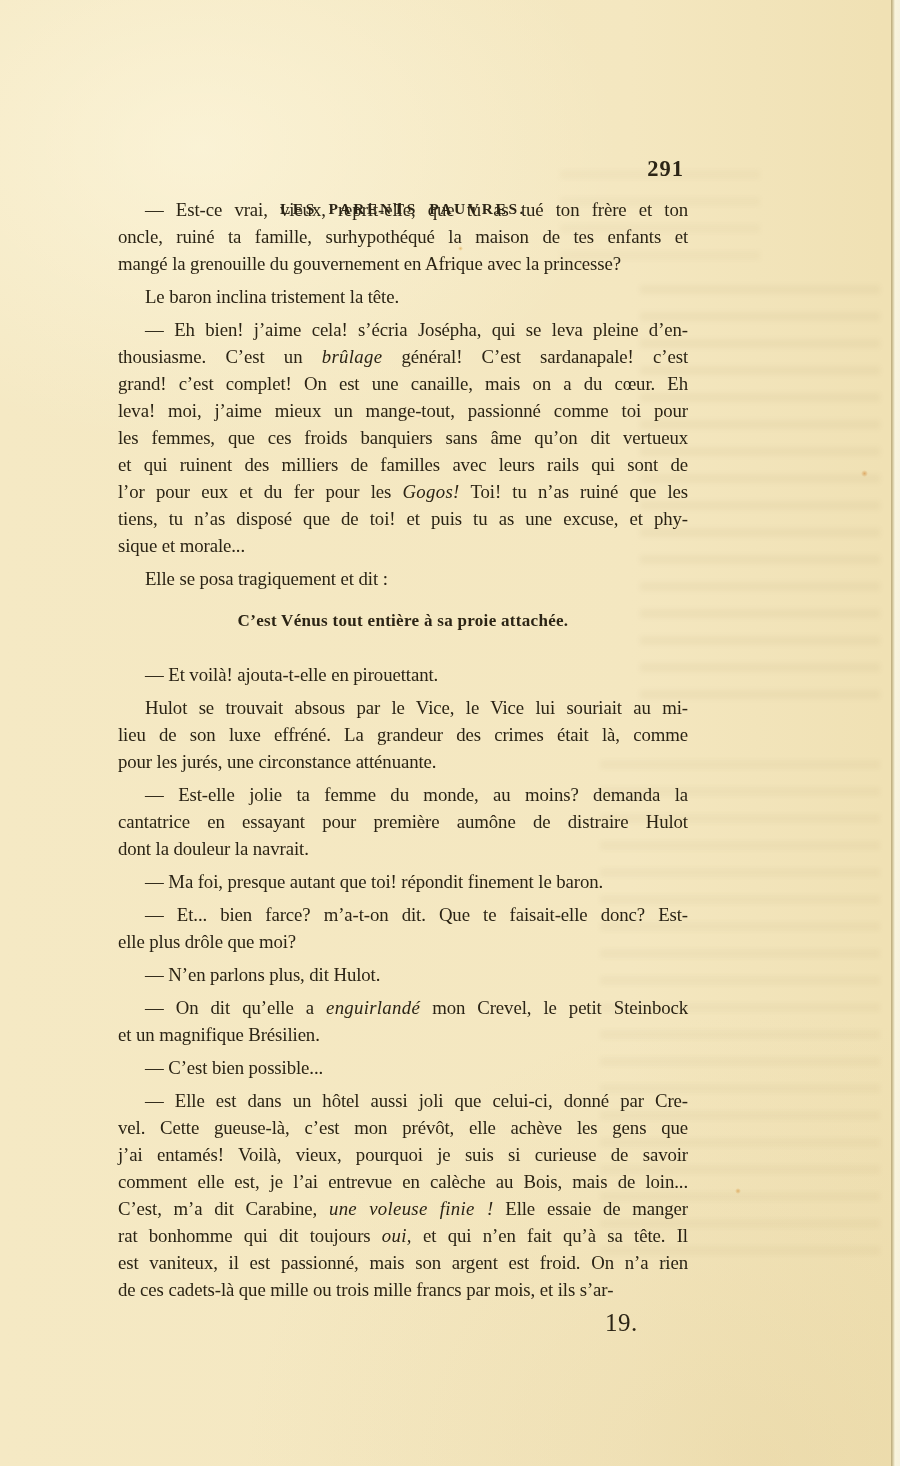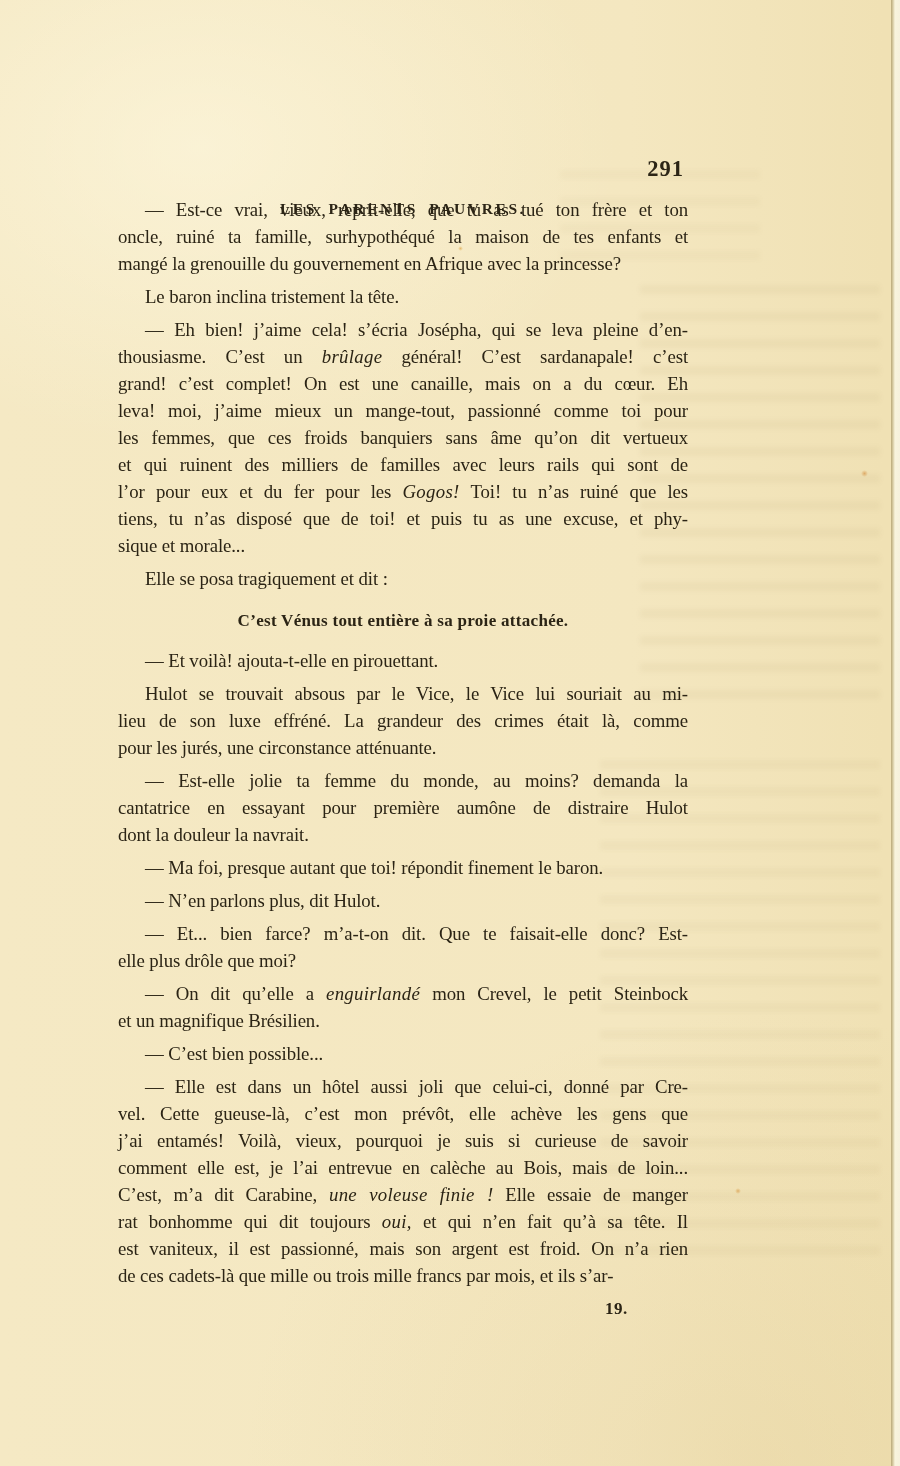--- a/index.html
+++ b/index.html
@@ -50,25 +50,25 @@
   .text-block{
     position:absolute;left:112px;top:190px;width:582px;
     color:#2b2415;font-size:18.8px;line-height:27px;letter-spacing:-0.1px;
   }
   .para{margin:6px;}
   .ln{height:27px;text-align:justify;text-align-last:justify;}
   .ln.last{text-align-last:left;}
   .ln.first{text-indent:27px;}
   .it{font-style:italic;letter-spacing:.3px;}
   .verse{
-    height:27px;margin:15px 0 13px;text-align:center;
+    height:27px;margin:15px 0 27px;text-align:center;
     font-weight:700;font-size:17px;letter-spacing:.3px;
   }
   .signature{
-    height:27px;padding-left:493px;font-weight:700;font-size:17px;
+    height:27px;padding-left:493px;font-weight:400;font-size:25px;
     letter-spacing:.5px;
   }
 </style>
 </head>
 <body>
 
 <div class="page">
   <div class="bleed b1"></div>
   <div class="bleed b2"></div>
   <div class="bleed b3"></div>
@@ -116,25 +116,25 @@
         </div>
         <div class="para">
           <div class="ln first"><span>— Est-elle jolie ta femme du monde, au moins? demanda la</span></div>
           <div class="ln"><span>cantatrice en essayant pour première aumône de distraire Hulot</span></div>
           <div class="ln last"><span>dont la douleur la navrait.</span></div>
         </div>
         <div class="para">
           <div class="ln first last"><span>— Ma foi, presque autant que toi! répondit finement le baron.</span></div>
         </div>
         <div class="para">
-          <div class="ln first last"><span>— N’en parlons plus, dit Hulot.</span></div>
+          <div class="ln first"><span>— Et... bien farce? m’a-t-on dit. Que te faisait-elle donc? Est-</span></div>
+          <div class="ln last"><span>elle plus drôle que moi?</span></div>
         </div>
         <div class="para">
-          <div class="ln first"><span>— Et... bien farce? m’a-t-on dit. Que te faisait-elle donc? Est-</span></div>
-          <div class="ln last"><span>elle plus drôle que moi?</span></div>
+          <div class="ln first last"><span>— N’en parlons plus, dit Hulot.</span></div>
         </div>
         <div class="para">
           <div class="ln first"><span>— On dit qu’elle a </span><span class="it">enguirlandé</span><span> mon Crevel, le petit Steinbock</span></div>
           <div class="ln last"><span>et un magnifique Brésilien.</span></div>
         </div>
         <div class="para">
           <div class="ln first last"><span>— C’est bien possible...</span></div>
         </div>
         <div class="para">
           <div class="ln first"><span>— Elle est dans un hôtel aussi joli que celui-ci, donné par Cre-</span></div>

